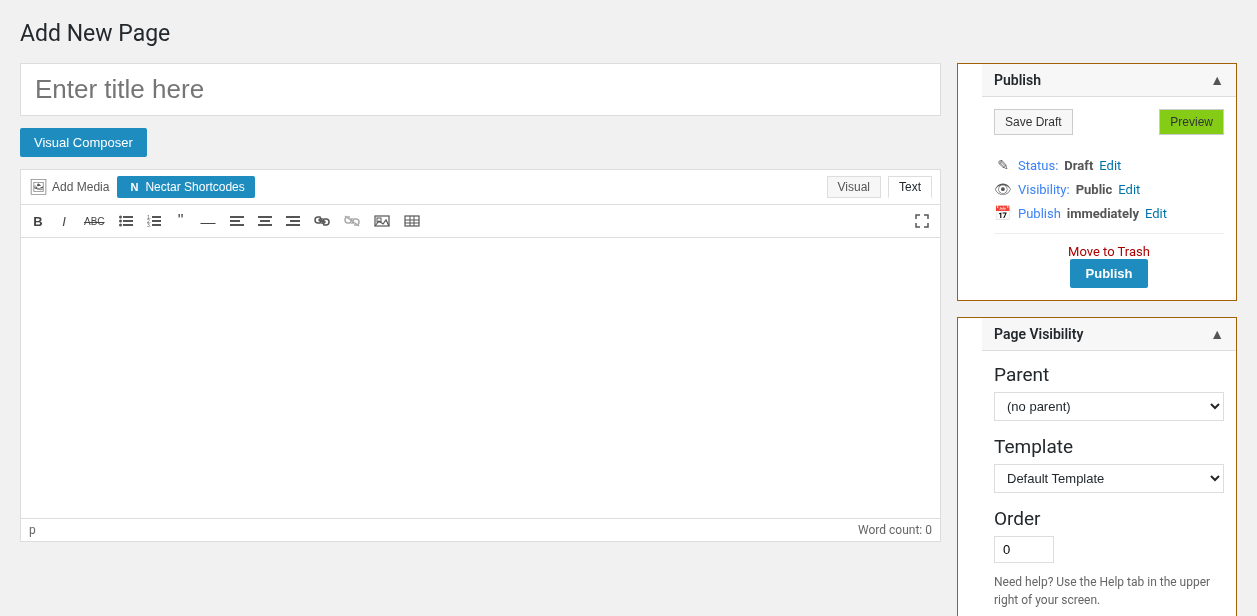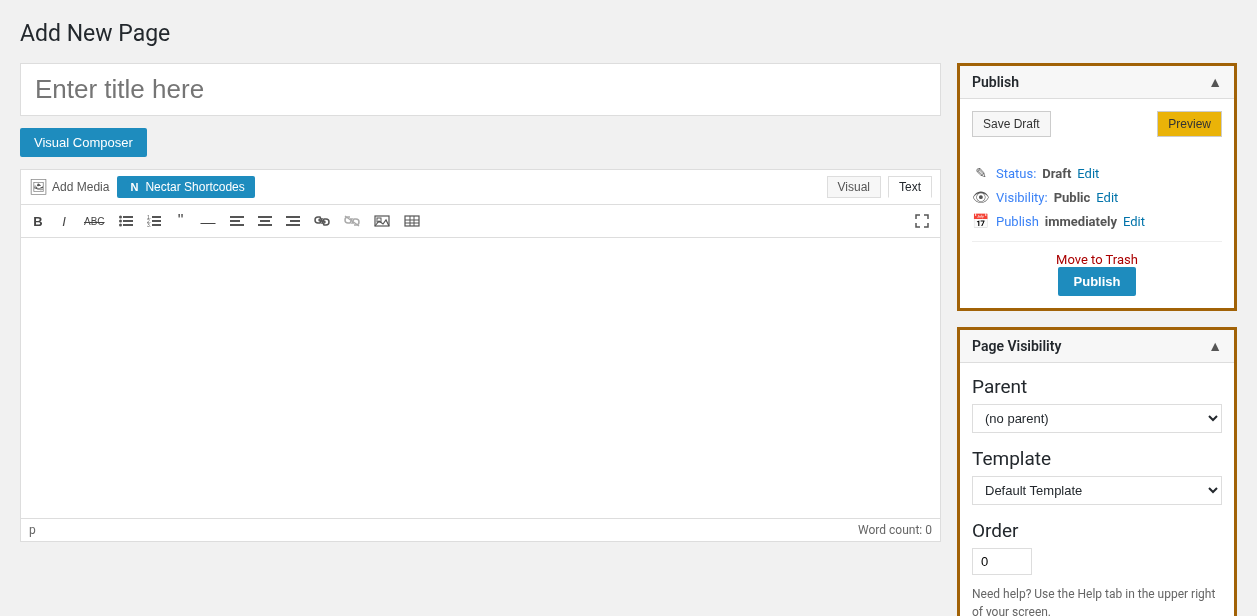--- a/index.html
+++ b/index.html
@@ -134,52 +134,53 @@
       font-size: 12px;
       color: #666;
     }
     
     .sidebar {
       width: 280px;
       flex-shrink: 0;
     }
     .sidebar-box {
       background: #fff;
-      border: 3px solid #a16207;
+      border: 1px solid #a16207;
       margin-bottom: 16px;
+      padding-left: 24px;
     }
     .sidebar-box-header {
       background: #f7f7f7;
       border-bottom: 1px solid #ddd;
       padding: 8px 12px;
       display: flex;
       justify-content: space-between;
       align-items: center;
       font-size: 14px;
       font-weight: 600;
       color: #23282d;
     }
     .sidebar-box-body {
       padding: 12px;
     }
     .draft-preview-row {
       display: flex;
       gap: 4px;
-      margin-bottom: 28px;
+      margin-bottom: 22px;
     }
     .draft-btn {
       background: #f7f7f7;
       border: 1px solid #ccc;
       padding: 5px 10px;
       font-size: 12px;
       cursor: pointer;
       color: #333;
     }
     .preview-btn {
-      background: #eab308;
+      background: #84cc16;
       border: 1px solid #ccc;
       padding: 5px 10px;
       font-size: 12px;
       cursor: pointer;
       color: #333;
       margin-left: auto;
     }
     .status-row {
       display: flex;
       align-items: center;

